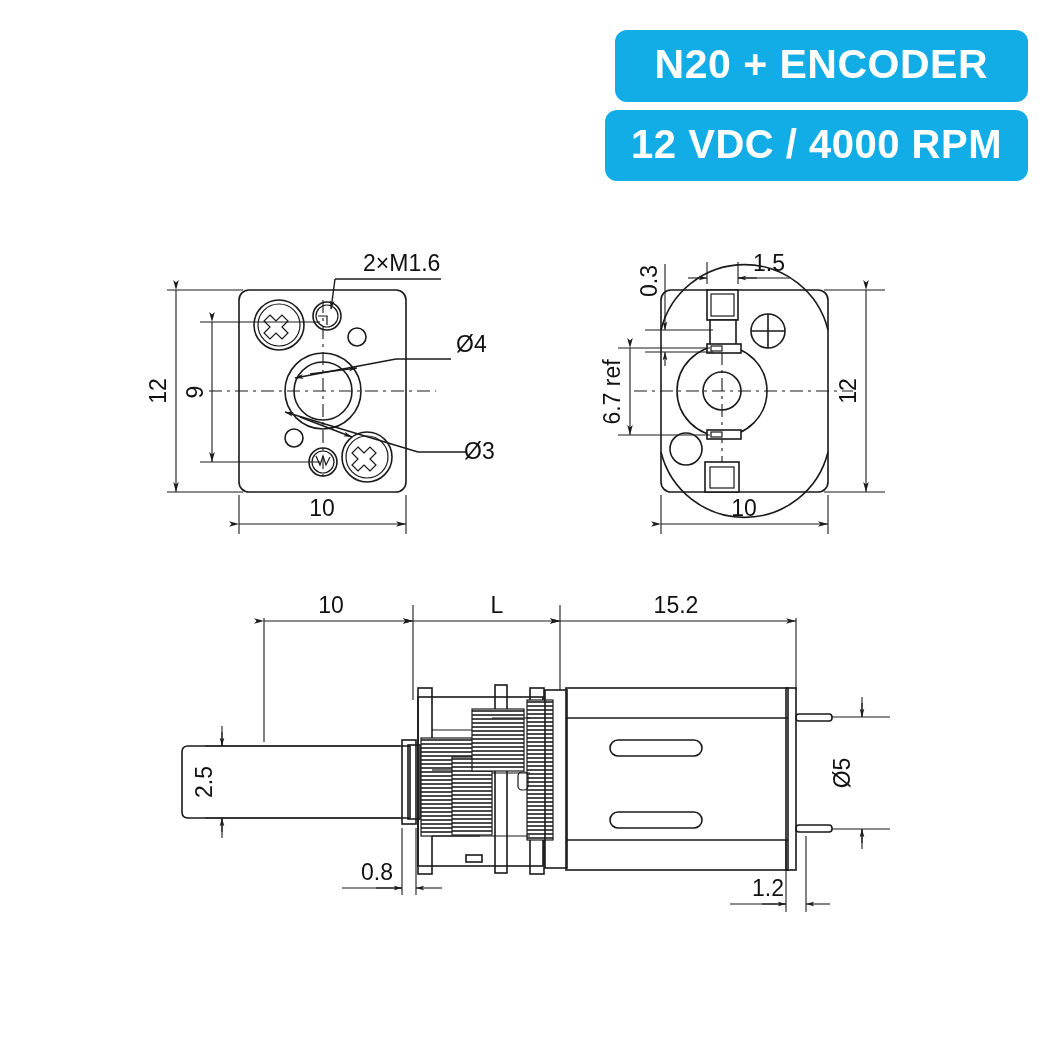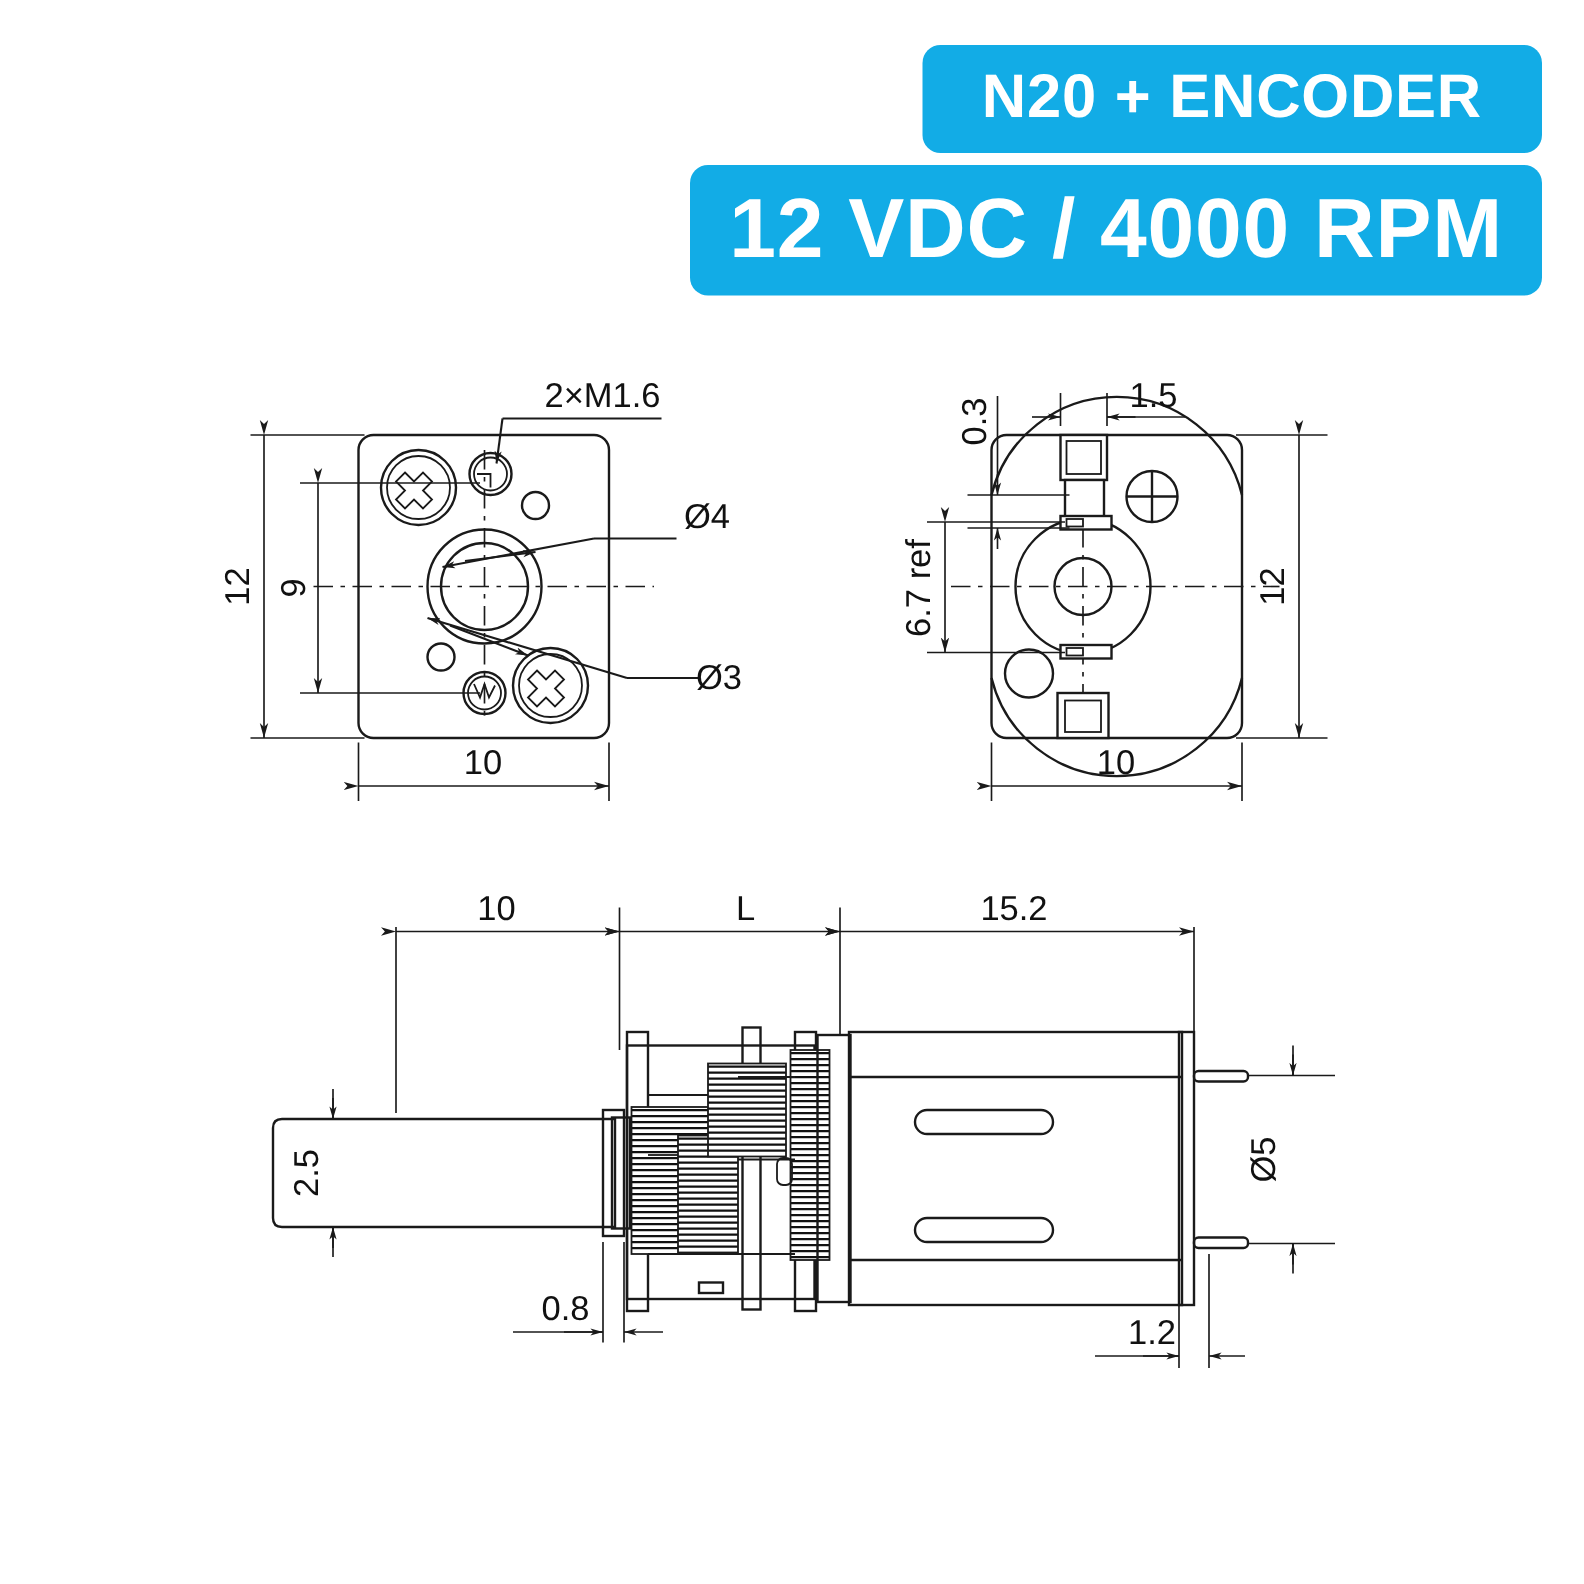--- a/index.html
+++ b/index.html
@@ -18,21 +18,21 @@
   .badge{
     background:#12ACE6;color:#ffffff;
     border-radius:12px;
     font-weight:bold;
     letter-spacing:0.5px;
     display:flex;align-items:center;justify-content:center;
     line-height:1;
     white-space:nowrap;
   }
   .badge-1{font-size:41px;padding:14px 40px 17px 40px;}
-  .badge-2{font-size:56px;padding:14px 26px 17px 26px;}
+  .badge-2{font-size:40px;padding:14px 26px 17px 26px;}
 
   
   svg.draw{position:absolute;left:0;top:0;width:1056px;height:1056px;}
   .ln{stroke:#1a1a1a;fill:none;stroke-width:1.6;}
   .ln-thin{stroke:#1a1a1a;fill:none;stroke-width:1.2;}
   .ln-ext{stroke:#1a1a1a;fill:none;stroke-width:1.1;}
   .ln-ctr{stroke:#1a1a1a;fill:none;stroke-width:1.1;stroke-dasharray:13 5 3 5;}
   .ln-lead{stroke:#1a1a1a;fill:none;stroke-width:1.4;}
   .hatch{stroke:#111;stroke-width:1.5;}
   .dimtxt{font-family:"Liberation Sans", sans-serif;font-size:23px;fill:#111;}

